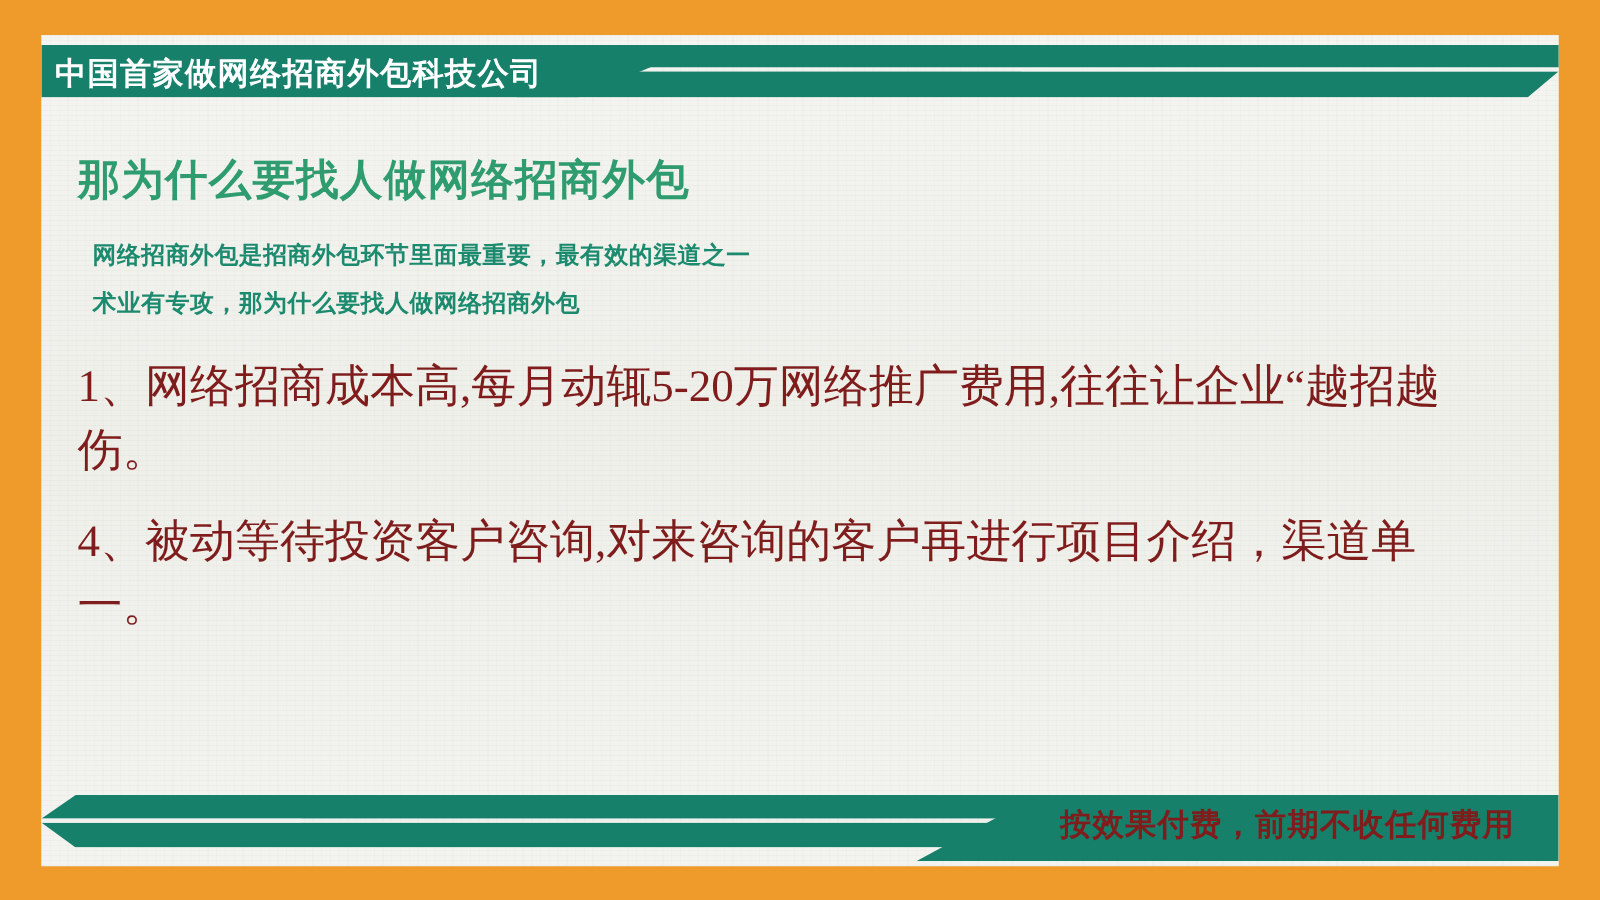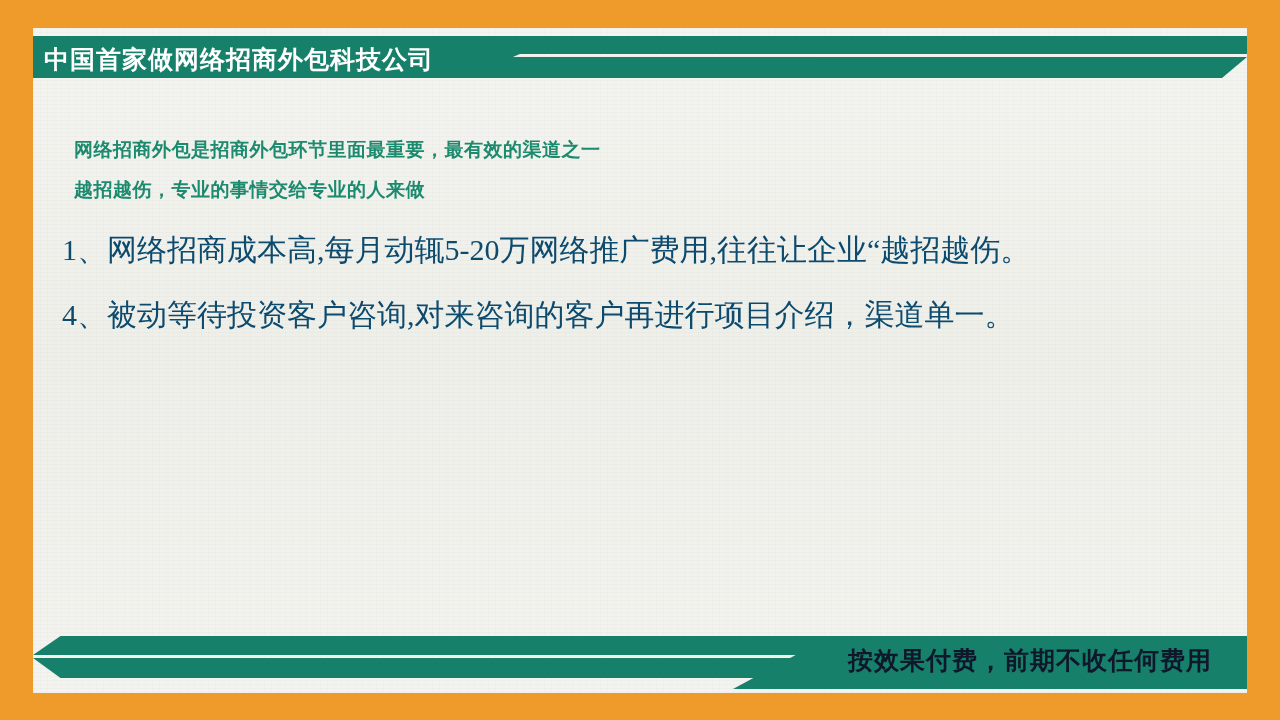--- a/index.html
+++ b/index.html
@@ -115,22 +115,22 @@
     line-height: 1.45;
     margin: 12px;
   }
   #body-list {
     margin: 26px 0 0 0;
     padding: 0;
     list-style: none;
   }
   #body-list li {
     font-family: "Liberation Serif", serif;
-    color: #0c4a6e;
-    font-size: 30px;
+    color: #7f1d1d;
+    font-size: 36px;
     line-height: 1.42;
     margin: 0 0 22px 0;
     text-indent: 0;
   }
   #body-list li:last-child { margin-bottom: 0; }
 
   
   #footer-band {
     position: absolute;
     left: 33px;
@@ -170,21 +170,21 @@
     top: 0;
     width: 514px;
     height: 53px;
     background: #16806B;
     clip-path: polygon(19% 0, 100% 0, 100% 100%, 0 100%);
   }
   #footer-text {
     position: absolute;
     left: 848px;
     top: 648px;
-    color: #0f172a;
+    color: #7f1d1d;
     font-size: 25px;
     font-weight: bold;
     letter-spacing: 1px;
     line-height: 1;
     white-space: nowrap;
   }
 </style>
 </head>
 <body>
 
@@ -196,23 +196,24 @@
     <div class="hdr-thick"></div>
     <div class="hdr-thin-top"></div>
     <div class="hdr-thin-bot"></div>
     <div class="hdr-hairline"></div>
   </div>
 
   <div id="header-title">中国首家做网络招商外包科技公司</div>
 
   <div id="content">
 
+    <h1 id="main-title">那为什么要找人做网络招商外包</h1>
 
     <p class="subtitle-line">网络招商外包是招商外包环节里面最重要，最有效的渠道之一</p>
-    <p class="subtitle-line">越招越伤，专业的事情交给专业的人来做</p>
+    <p class="subtitle-line">术业有专攻，那为什么要找人做网络招商外包</p>
 
     <ul id="body-list">
       <li>1、网络招商成本高,每月动辄5-20万网络推广费用,往往让企业“越招越伤。</li>
       <li>4、被动等待投资客户咨询,对来咨询的客户再进行项目介绍，渠道单一。</li>
     </ul>
 
   </div>
 
   <div id="footer-band">
     <div class="ftr-thin-top"></div>

